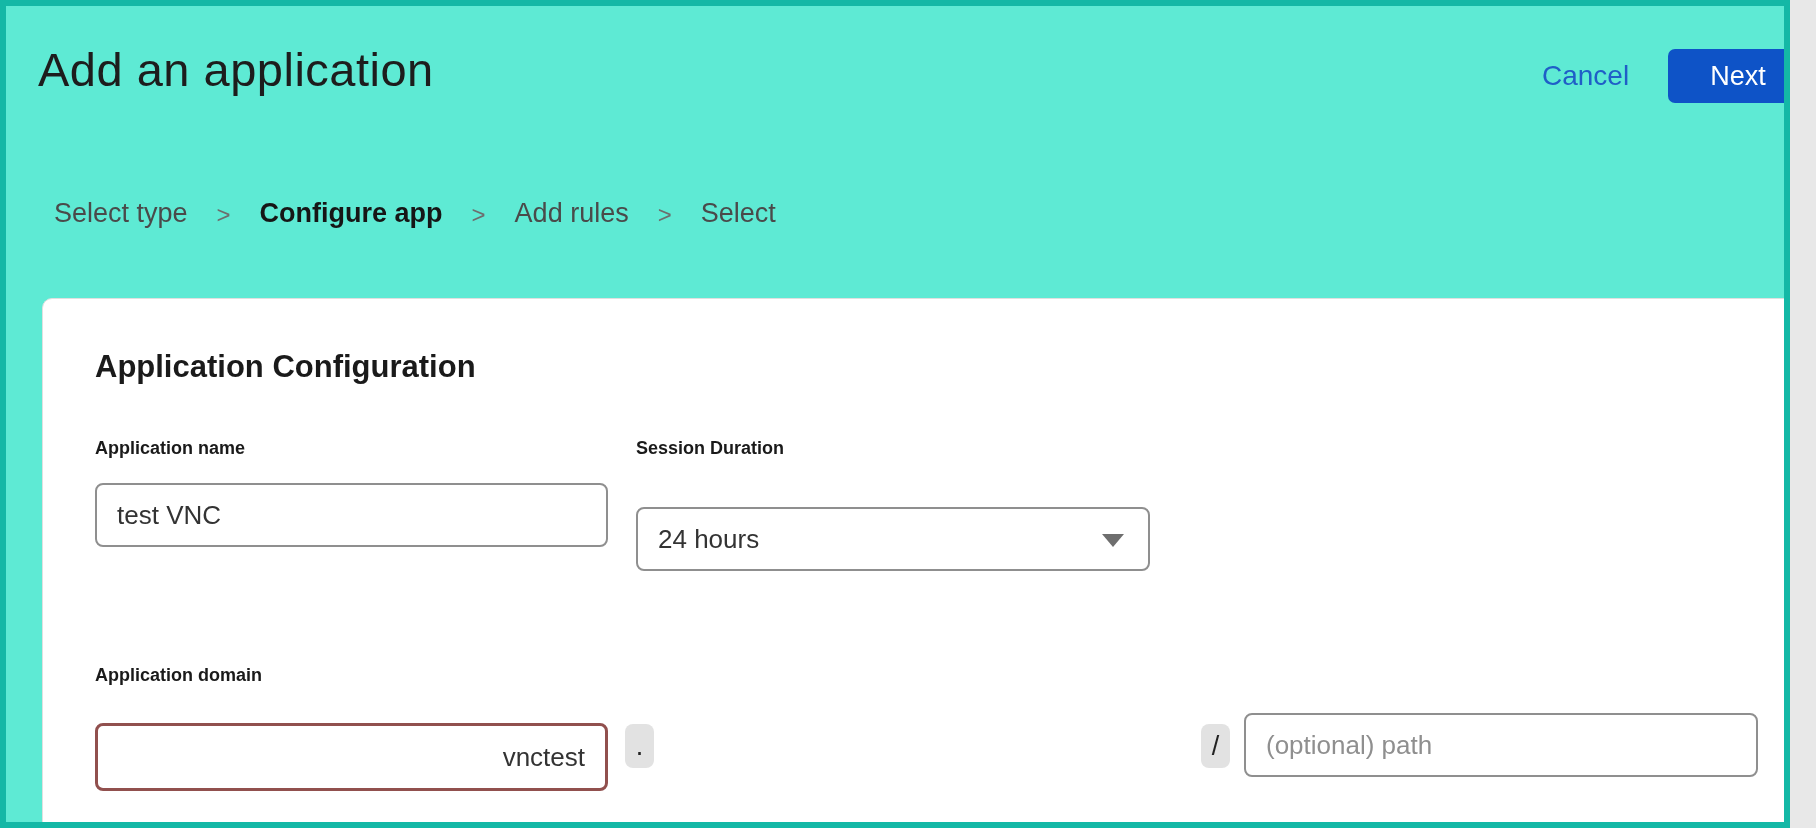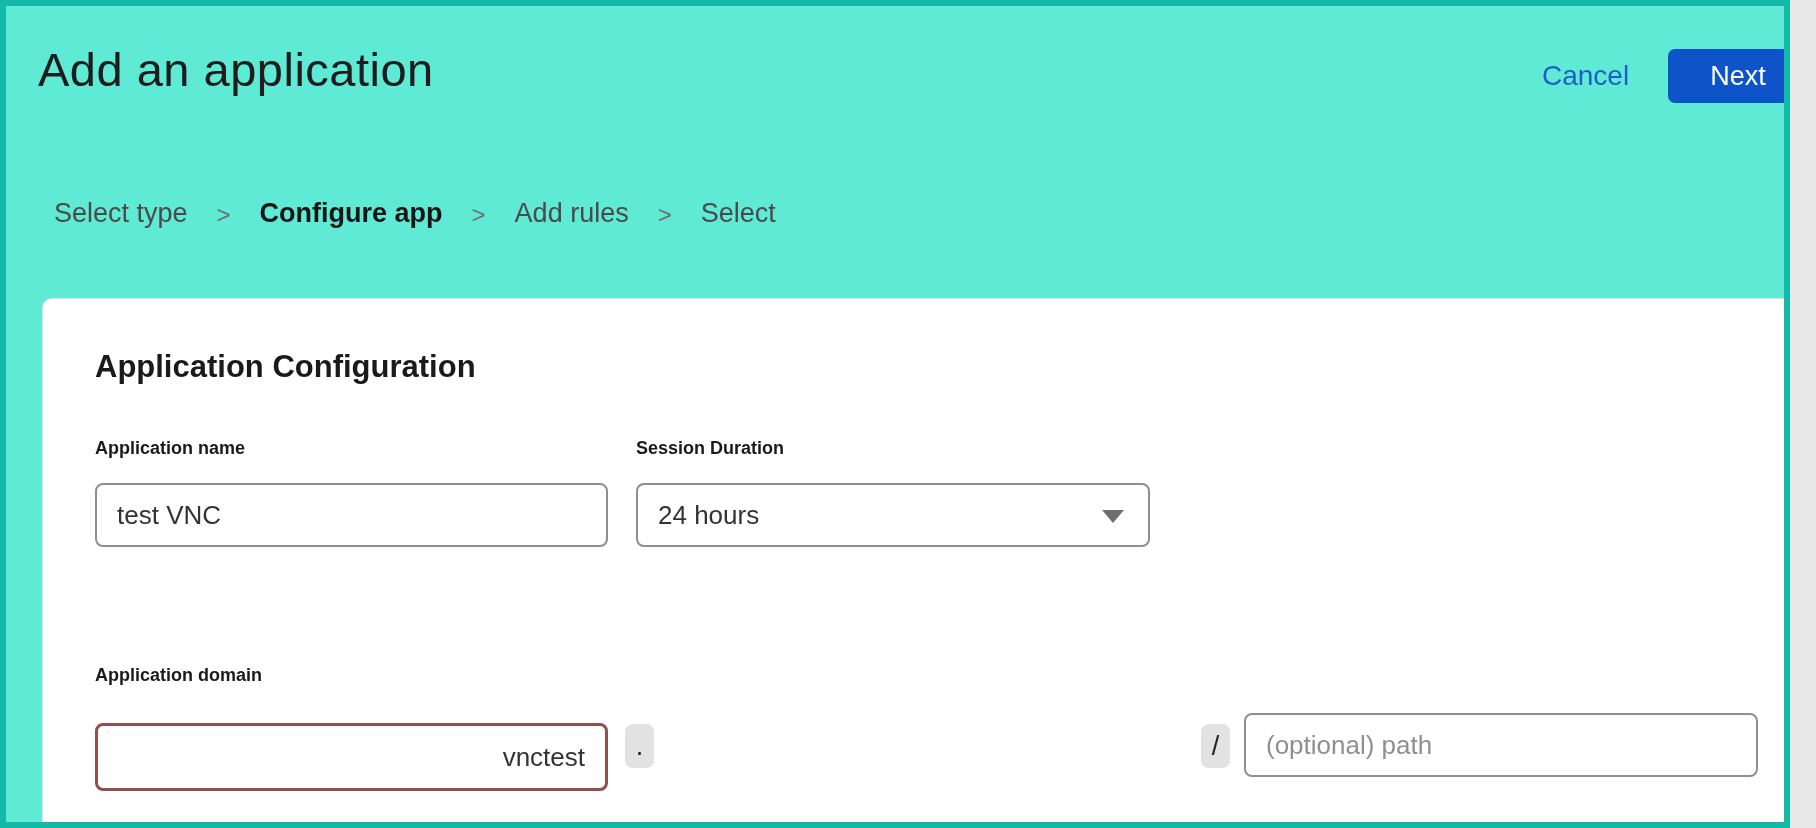--- a/index.html
+++ b/index.html
@@ -86,20 +86,21 @@
   .input-path   { left:1201px; top:414px; width:514px; }
 
   
   .select-box {
     position:absolute; height:64px;
     border:2px solid #8f8f8f; border-radius:8px;
     background:#fff; cursor:pointer;
     display:flex; align-items:center;
     font-size:26px; color:#333333;
     padding:0 20px;
+    margin-top:24px;
   }
   .select-duration { left:593px; top:184px; width:514px; }
   .select-domain   { left:629px; top:414px; width:513px; }
 
   .tri-down {
     position:absolute; right:24px; top:50%;
     margin-top:-5px;
     width:0; height:0;
     border-left:11px solid transparent;
     border-right:11px solid transparent;

